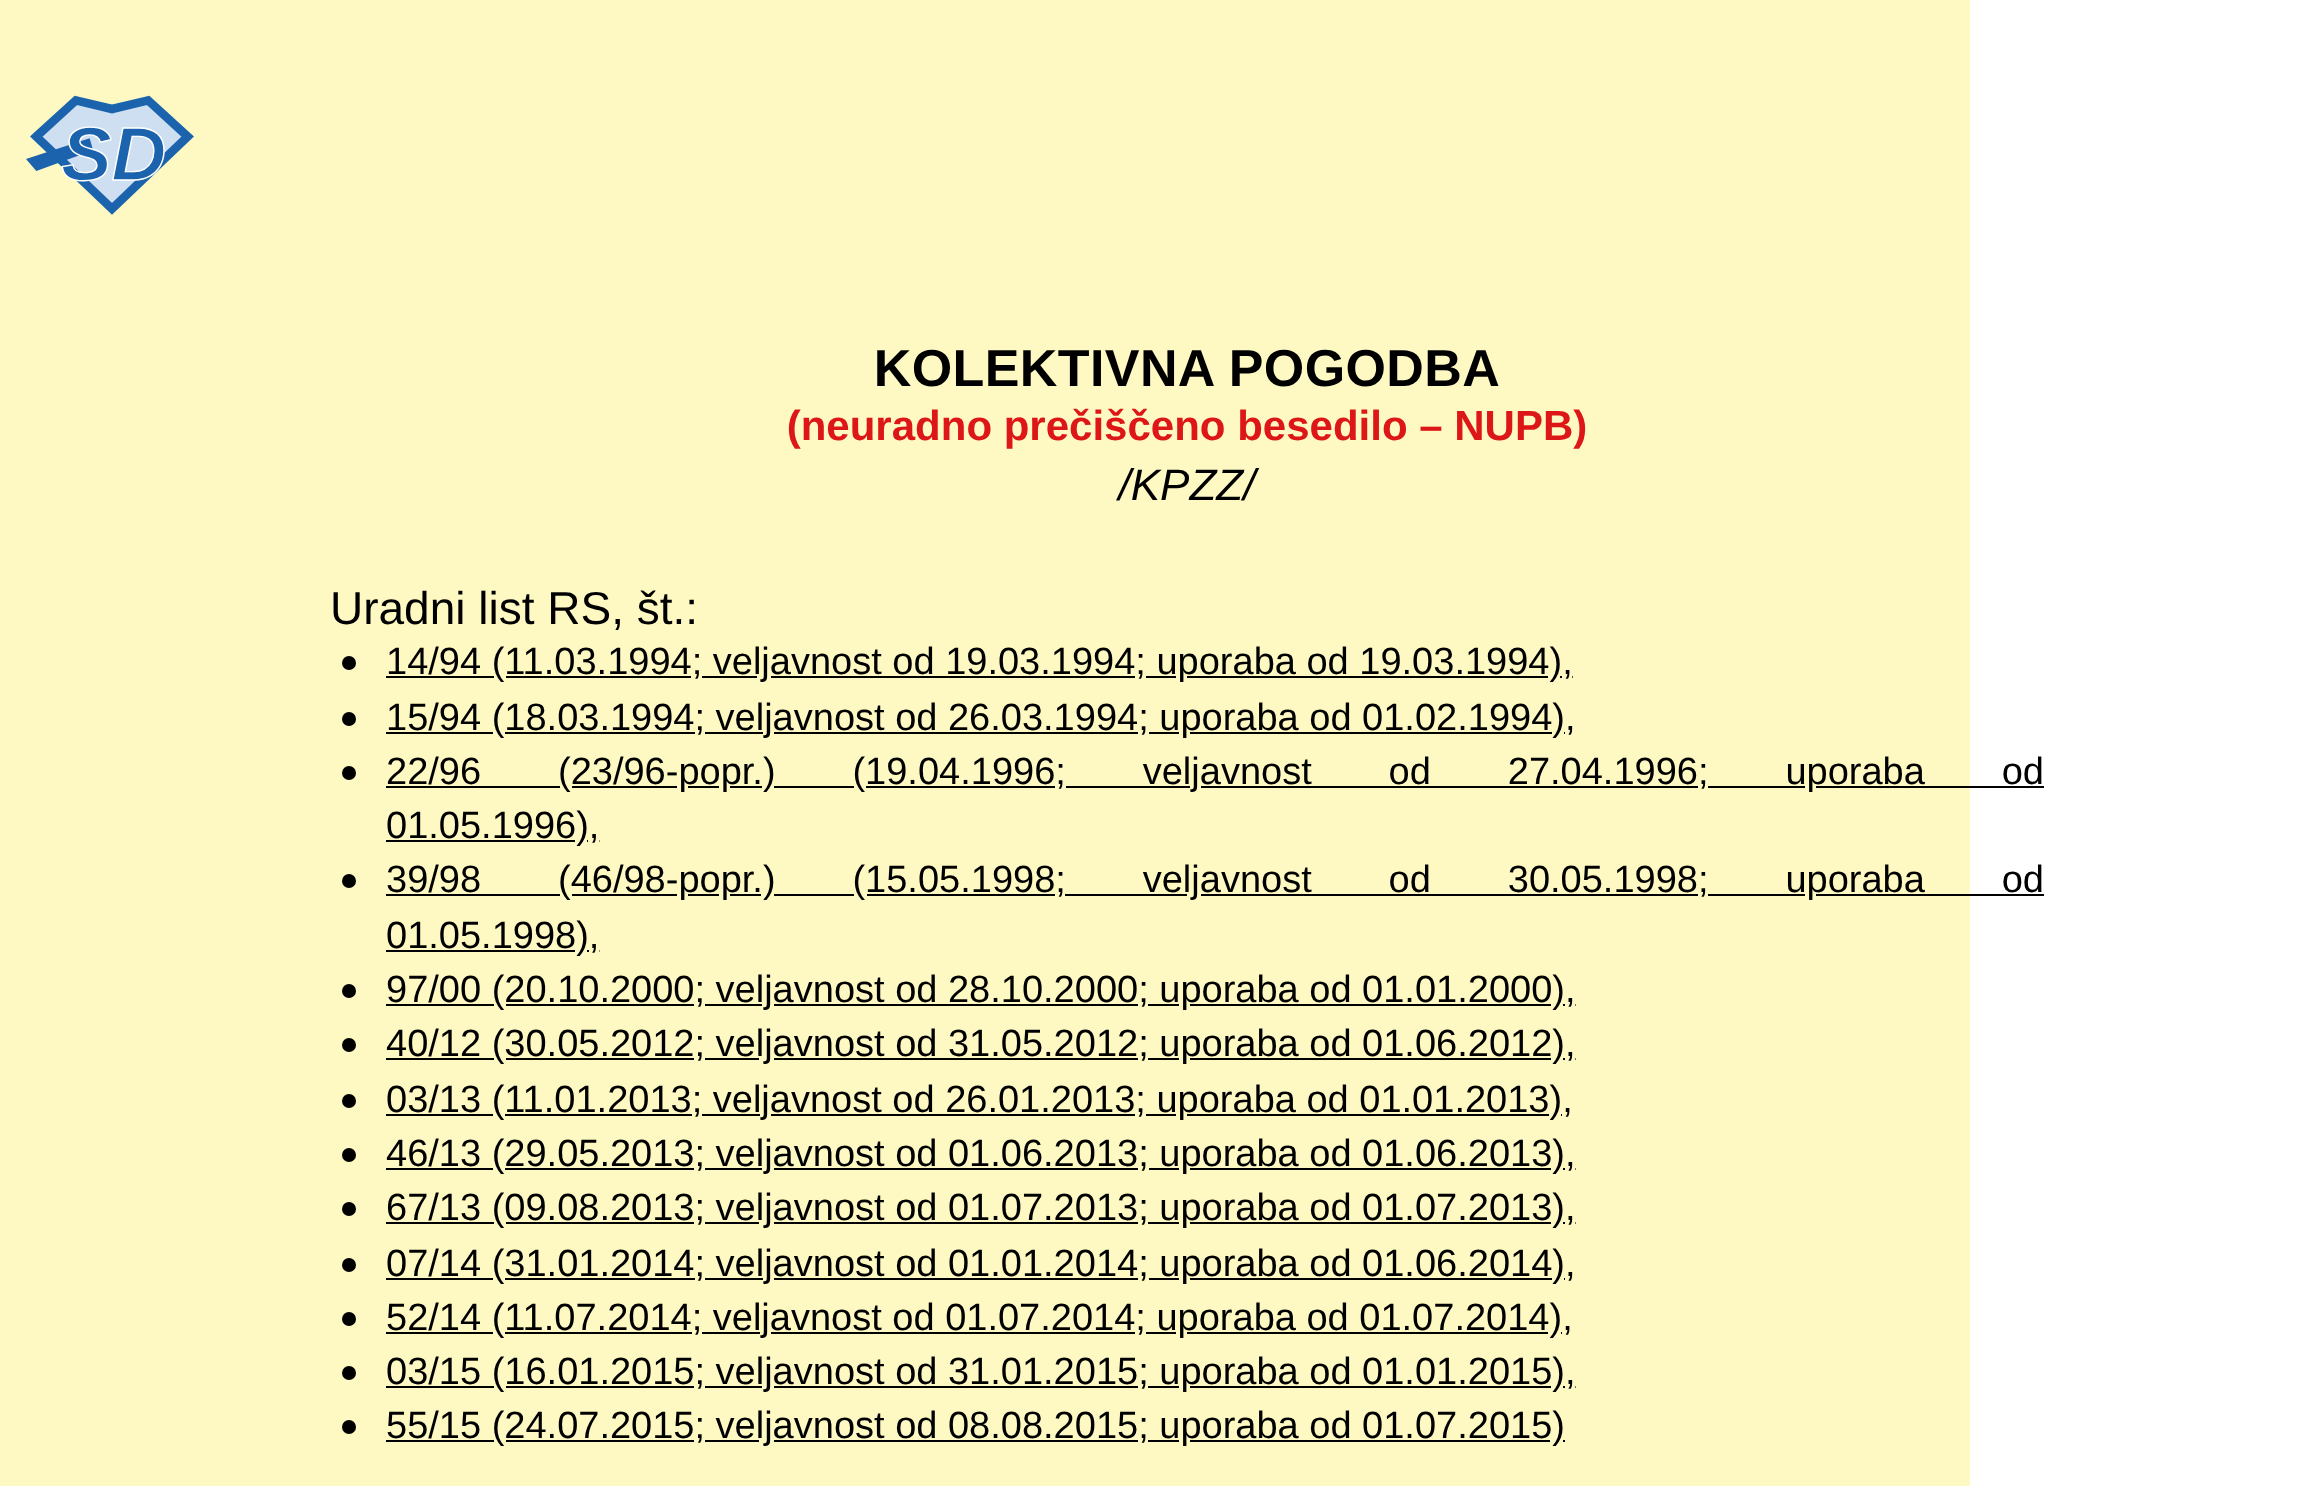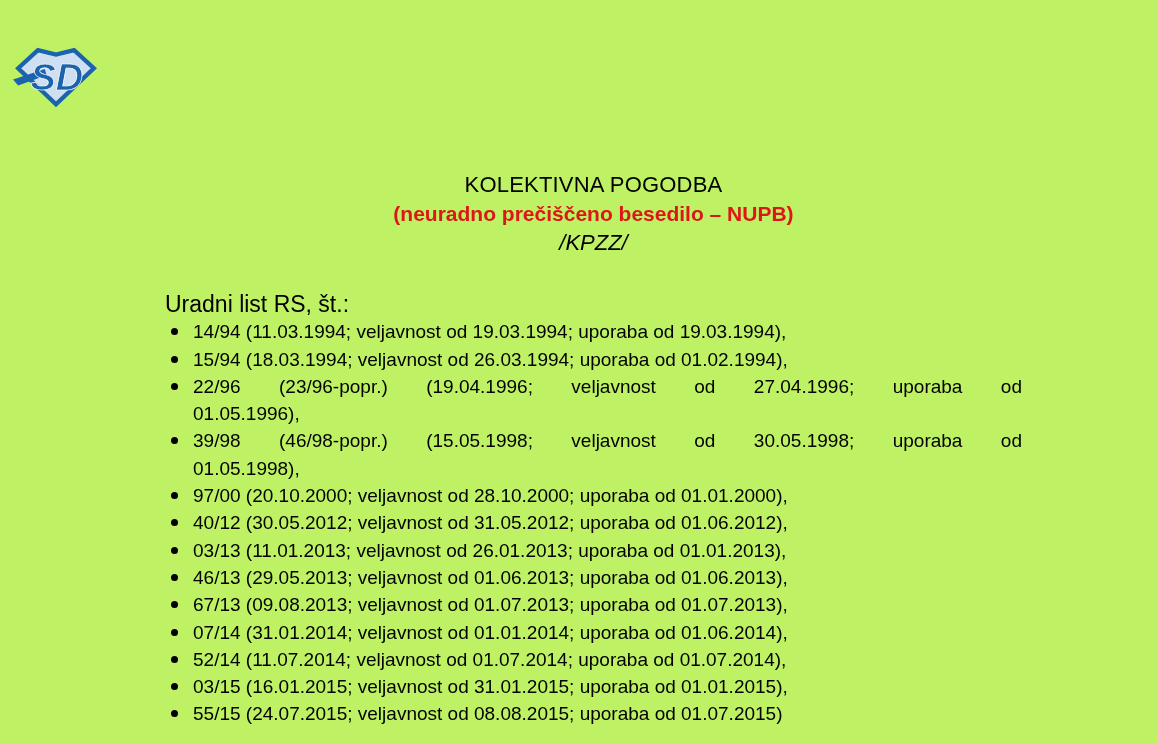--- a/index.html
+++ b/index.html
@@ -3,58 +3,58 @@
 <meta charset="utf-8">
 <style>
   * { margin: 0; padding: 0; box-sizing: border-box; }
   html, body {
     width: 1157px; height: 743px;
     background: #ffffff;
     overflow: hidden;
     font-family: "Liberation Sans", sans-serif;
     color: #000000;
   }
-  .page { position: relative; width: 1157px; height: 743px; background: #bef264; }
+  .page { position: relative; width: 985px; height: 743px; background: #fef9c3; }
 
   .logo {
     position: absolute;
     left: 13px; top: 43px;
     width: 86px; height: 66px;
   }
 
   .content {
     position: absolute;
     left: 165px; top: 0;
     width: 857px;
   }
 
   .title-block { margin-top: 170px; text-align: center; }
   .title-line {
-    font-size: 22px; line-height: 29px; font-weight: normal;
+    font-size: 26px; line-height: 29px; font-weight: bold;
     letter-spacing: 0.2px; white-space: nowrap;
   }
   .subtitle {
     font-size: 21px; line-height: 29px; font-weight: bold;
     white-space: nowrap;
   }
   .abbrev {
     font-size: 22px; line-height: 29px; font-weight: normal; font-style: italic;
     white-space: nowrap;
   }
 
   .list-heading {
     margin-top: 34px;
     font-size: 23px; line-height: 27.3px;
   }
 
   ul.sources { list-style: none; }
   ul.sources li {
     position: relative;
     padding-left: 28px;
-    font-size: 19px; line-height: 27.3px;
+    font-size: 19px; line-height: 27.3px; text-decoration: underline;
   }
   ul.sources li::before {
     content: "";
     position: absolute;
     left: 6px; top: 10px;
     width: 7px; height: 7px;
     border-radius: 50%;
     background: #000000;
   }
   ul.sources .line { white-space: nowrap; }

